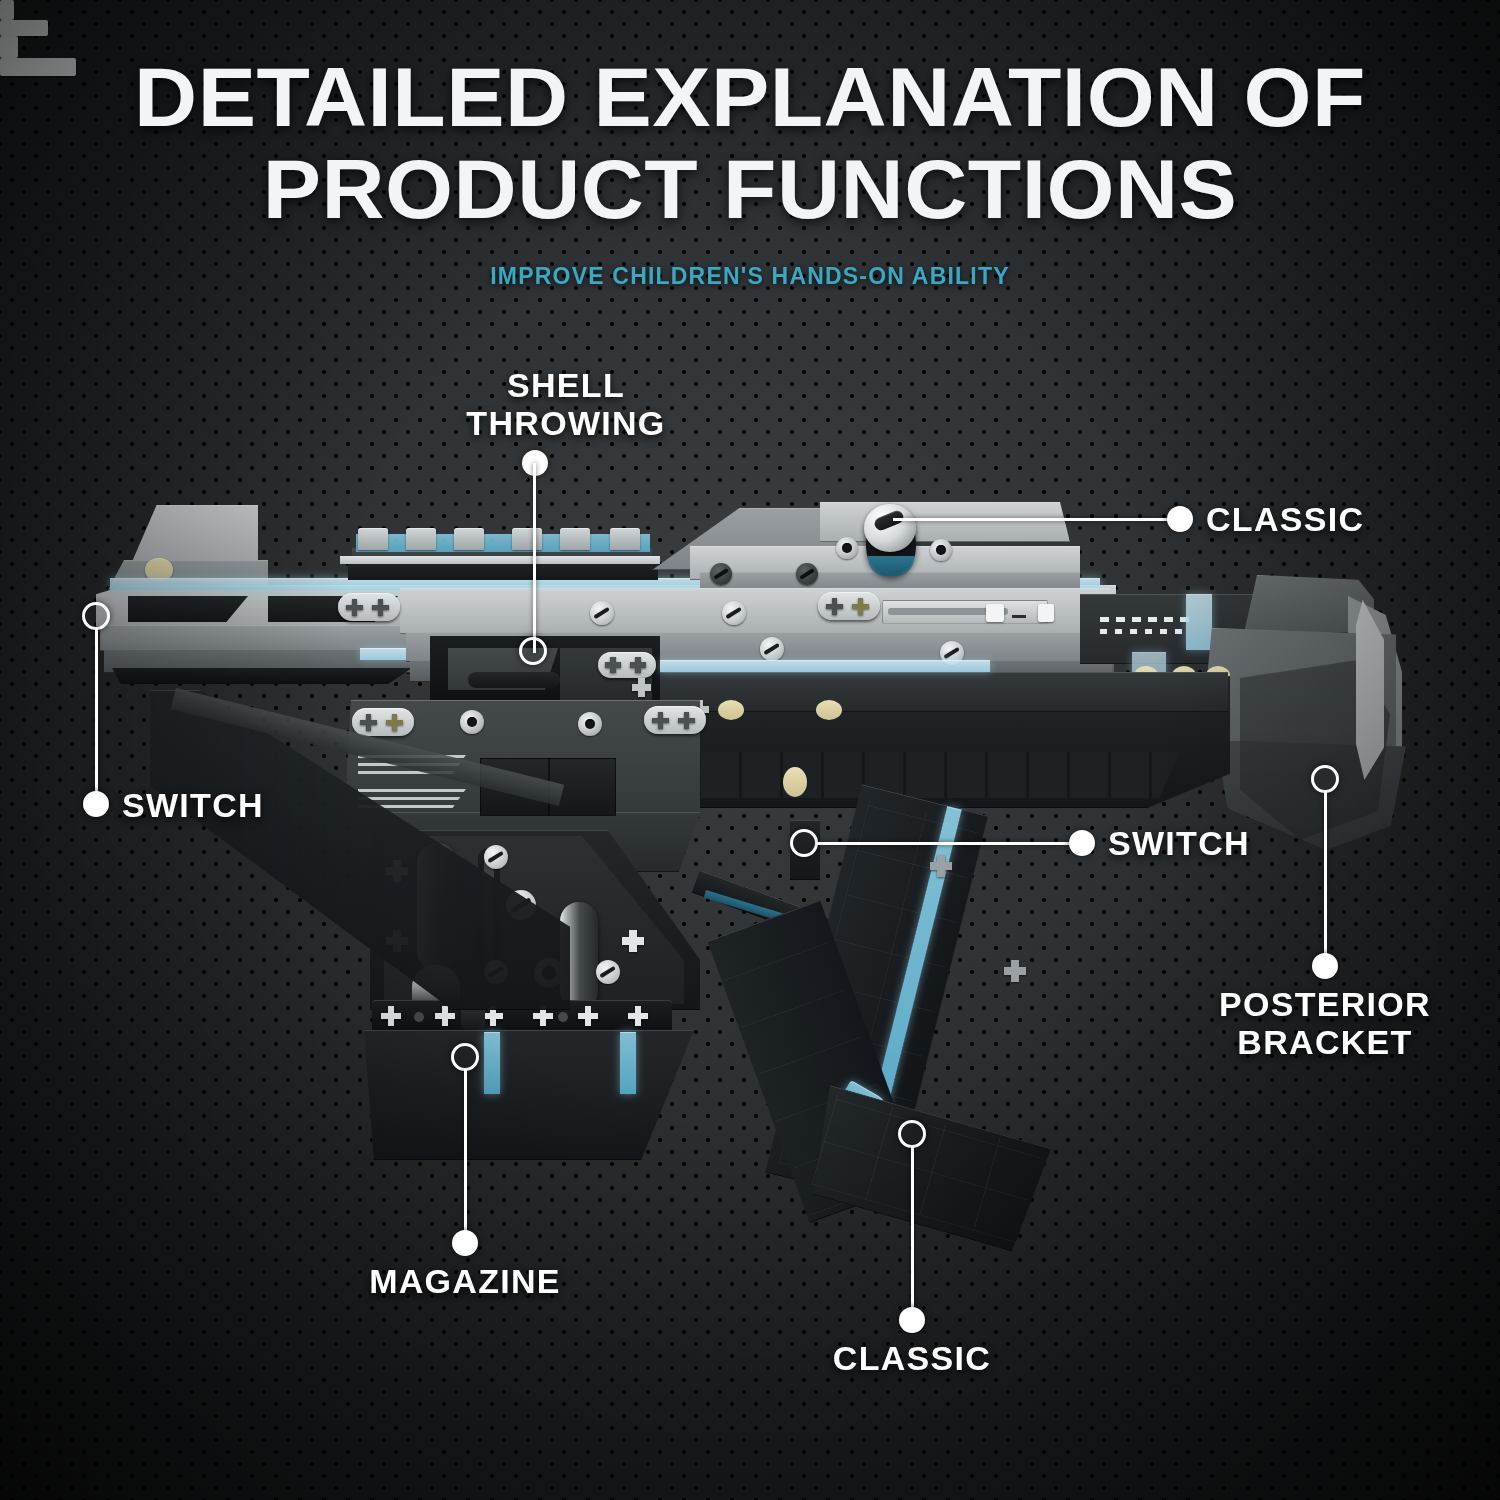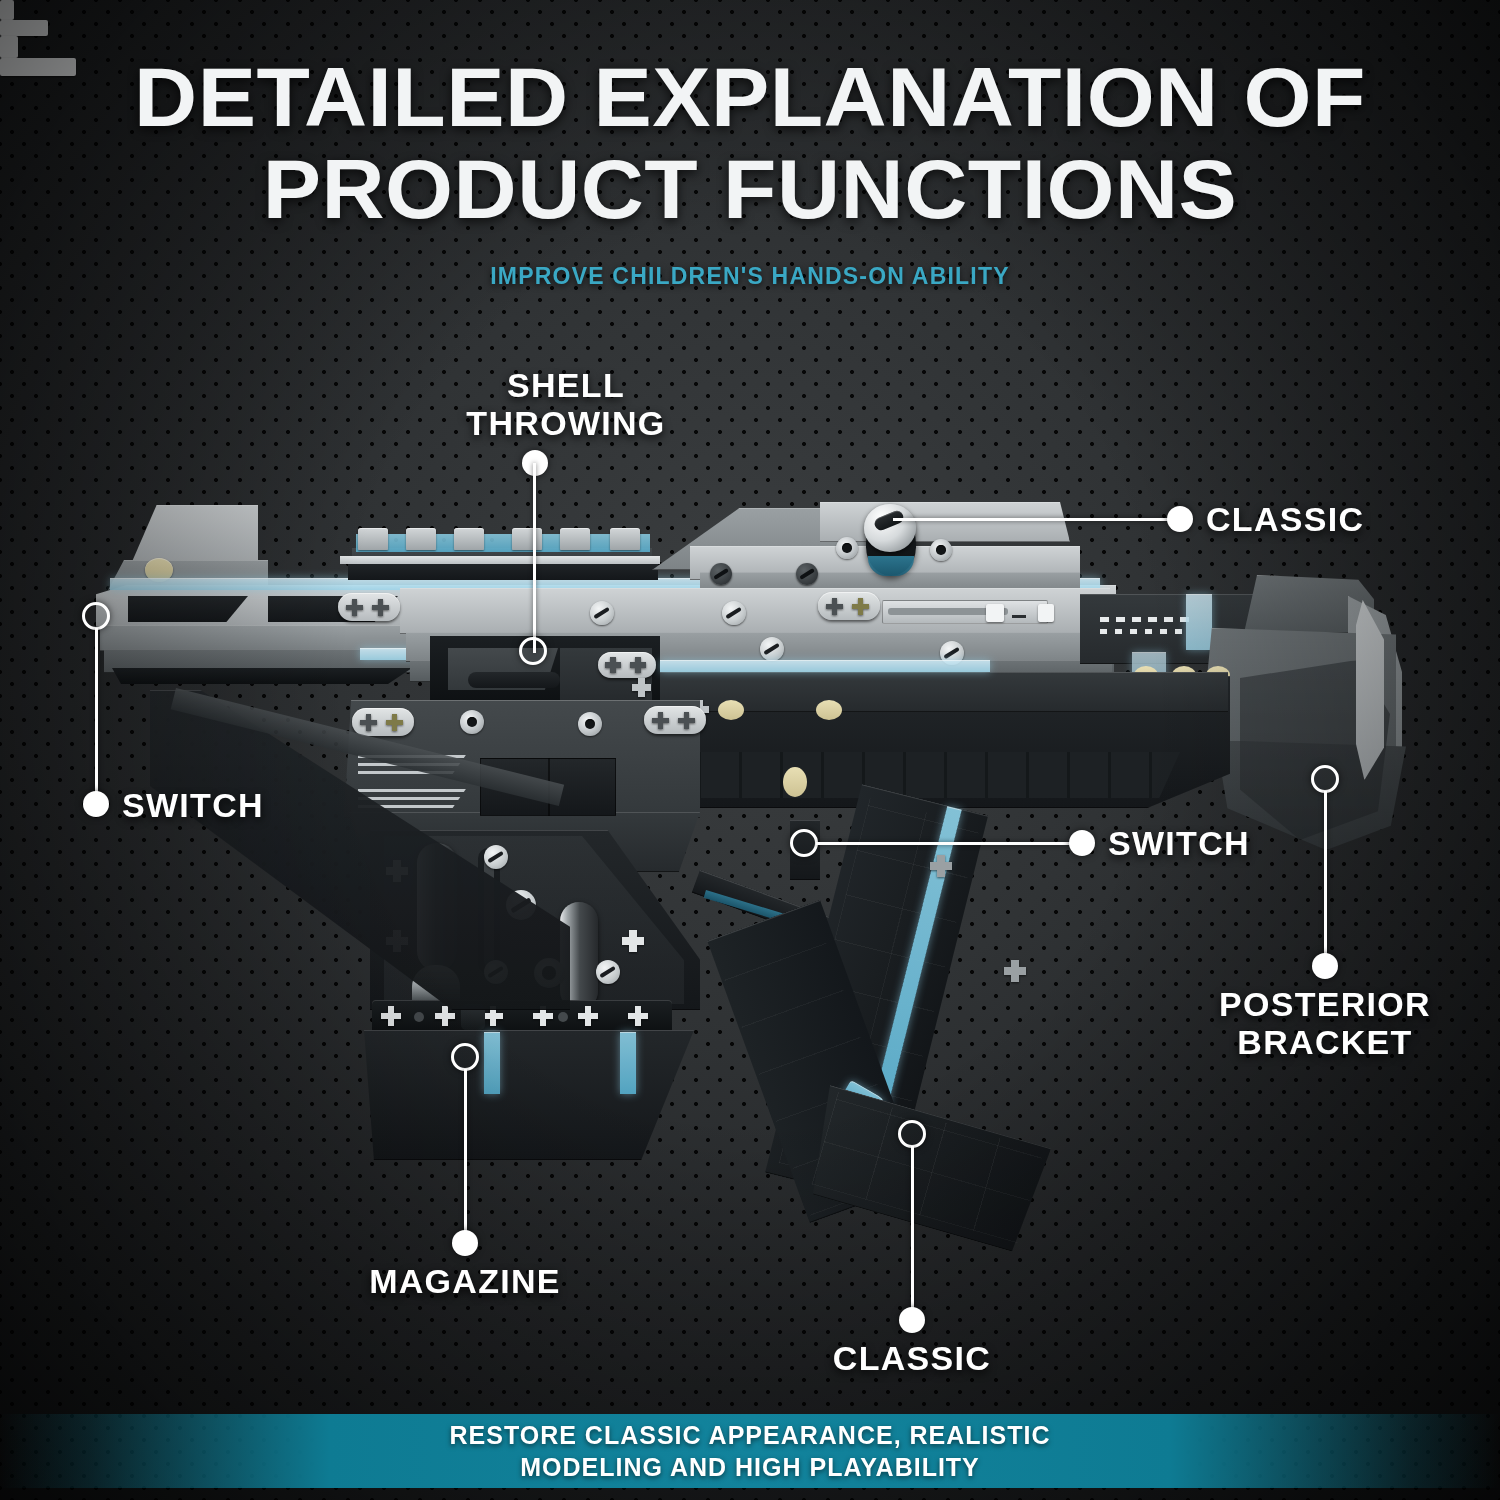--- a/index.html
+++ b/index.html
@@ -470,19 +470,13 @@
     <div class="cl-label" style="left:345px;top:1262px;width:240px;text-align:center;">MAGAZINE</div>
   </div>
 
   <div class="callout">
     <div class="cl-ring" style="left:898px;top:1120px;width:28px;height:28px;"></div>
     <div class="cl-line v" style="left:911px;top:1146px;height:166px;"></div>
     <div class="cl-dot" style="left:899px;top:1307px;width:26px;height:26px;"></div>
     <div class="cl-label" style="left:792px;top:1339px;width:240px;text-align:center;">CLASSIC</div>
   </div>
 
-  <div id="banner">
-    <div class="btxt">
-      <span>RESTORE CLASSIC APPEARANCE, REALISTIC</span><br>
-      <span>MODELING AND HIGH PLAYABILITY</span>
-    </div>
-  </div>
 </div>
 
 </body></html>

